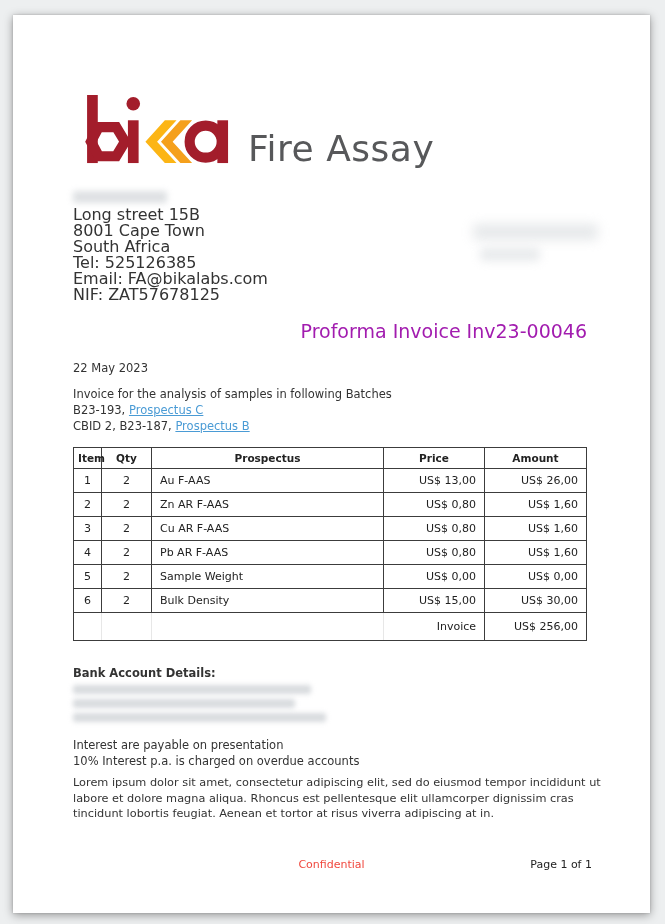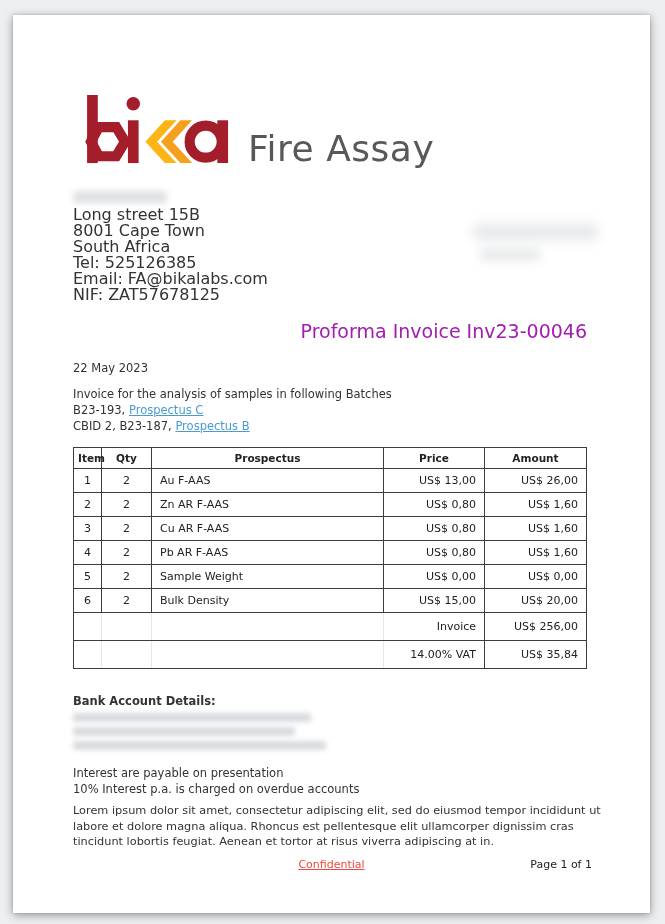--- a/index.html
+++ b/index.html
@@ -69,21 +69,21 @@
   .bank-heading { font-size:11.5px; font-weight:bold; color:#333; margin-top:25px; }
   .bank-line { height:9px; margin-top:5px; background:#b2b8be; opacity:.5; filter:blur(2.5px); border-radius:2px; }
   .bank-line-1 { width:238px; }
   .bank-line-2 { width:222px; }
   .bank-line-3 { width:253px; }
   .terms { font-size:11.5px; line-height:16px; margin-top:15px; color:#333; }
   .lorem { font-size:11.3px; line-height:15.5px; margin-top:6px; width:530px; color:#333; }
 
   
   .footer { position:absolute; left:0; top:843px; width:100%; font-size:11px; }
-  .confidential { display:block; text-align:center; color:#f0483e;text-decoration:underline; }
+  .confidential { display:block; text-align:center; color:#f0483e; }
   .page-num { position:absolute; right:58px; top:0; color:#222; }
 </style>
 </head>
 <body>
 
 <div class="page">
   <div class="content">
 
     <div class="logo-row">
       <svg class="logo-svg" viewBox="0 0 150 72">
@@ -180,36 +180,29 @@
           <td class="c-qty">2</td>
           <td class="c-desc">Sample Weight</td>
           <td class="c-price">US$ 0,00</td>
           <td class="c-amount">US$ 0,00</td>
         </tr>
         <tr>
           <td class="c-item">6</td>
           <td class="c-qty">2</td>
           <td class="c-desc">Bulk Density</td>
           <td class="c-price">US$ 15,00</td>
-          <td class="c-amount">US$ 20,00</td>
+          <td class="c-amount">US$ 30,00</td>
         </tr>
         <tr class="summary">
           <td class="s-first"></td>
           <td class="s-blank"></td>
           <td class="s-blank"></td>
           <td class="s-label">Invoice</td>
           <td class="c-amount s-amount">US$ 256,00</td>
         </tr>
-        <tr class="summary">
-          <td class="s-first"></td>
-          <td class="s-blank"></td>
-          <td class="s-blank"></td>
-          <td class="s-label">14.00% VAT</td>
-          <td class="c-amount s-amount">US$ 35,84</td>
-        </tr>
       </tbody>
     </table>
 
     <div class="bank-heading">Bank Account Details:</div>
     <div class="bank-line bank-line-1"></div>
     <div class="bank-line bank-line-2"></div>
     <div class="bank-line bank-line-3"></div>
 
     <div class="terms">
       <div>Interest are payable on presentation</div>

